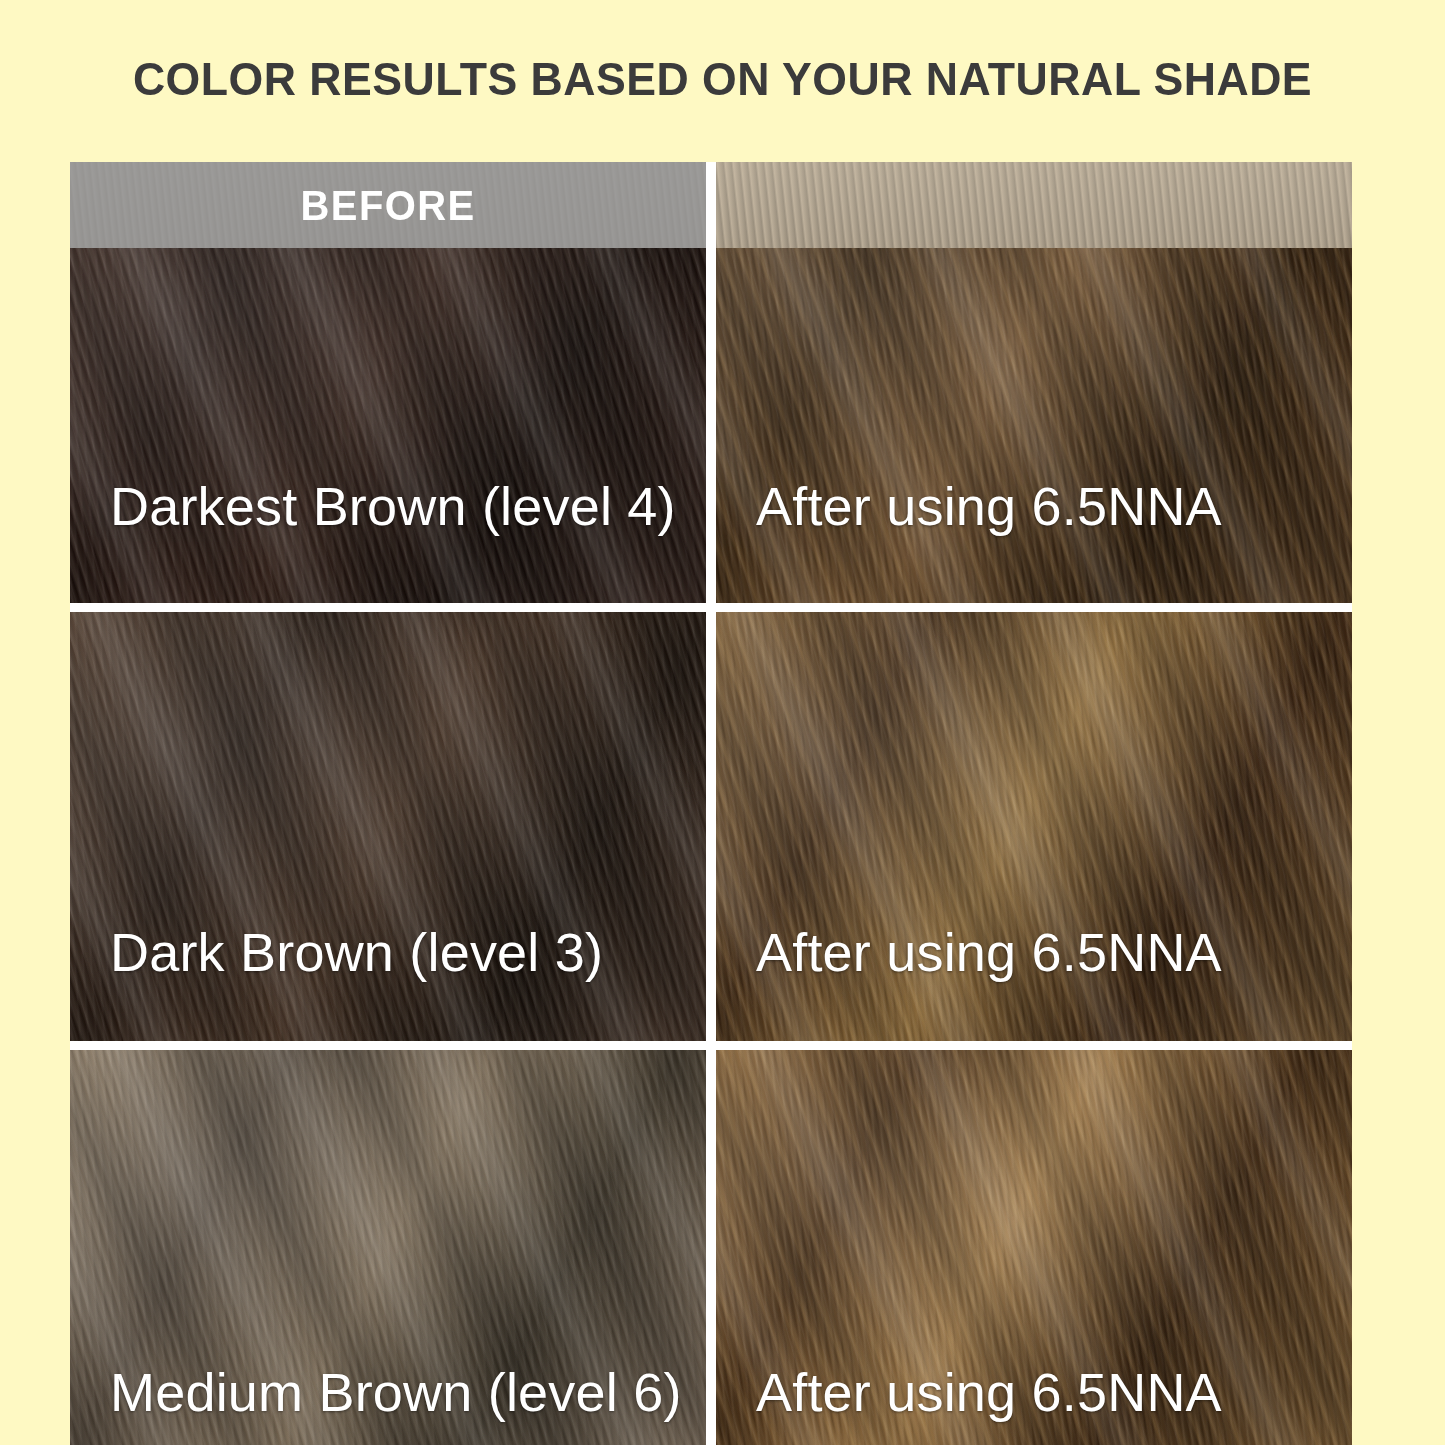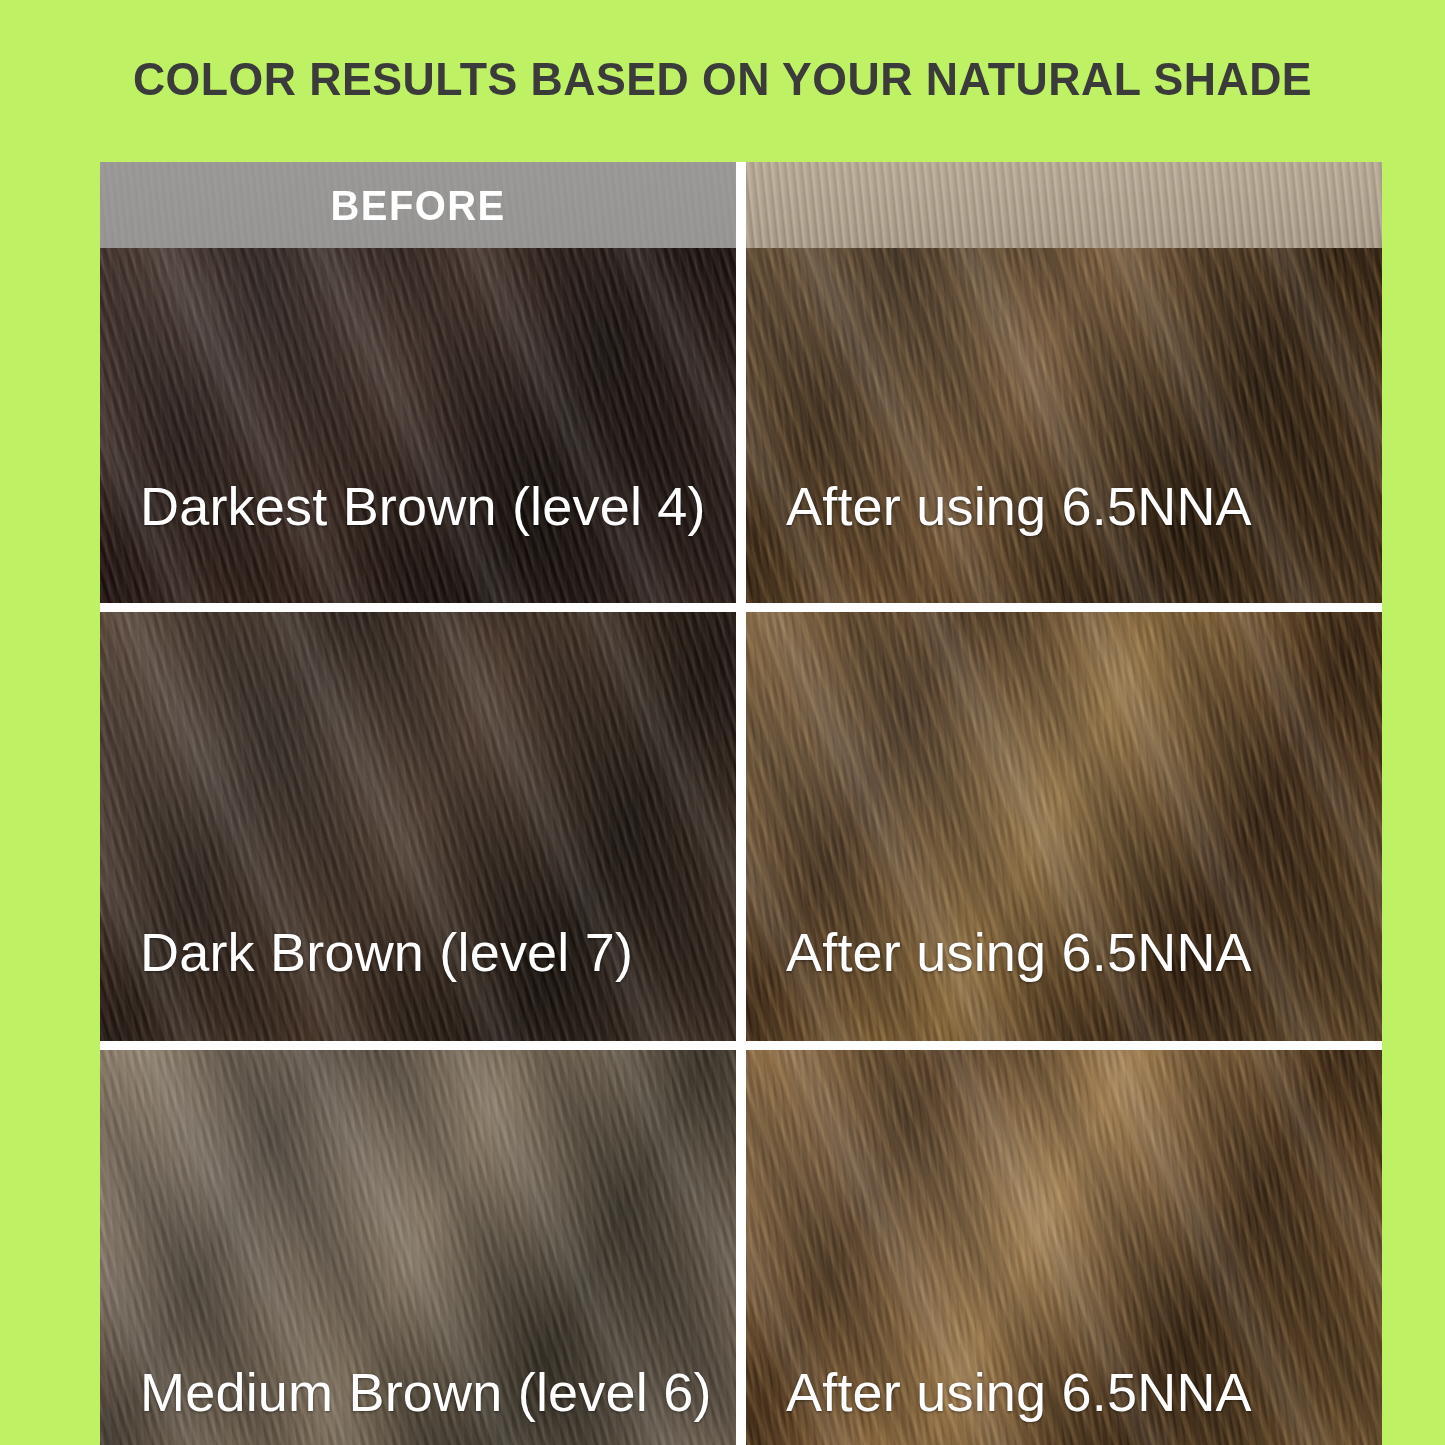--- a/index.html
+++ b/index.html
@@ -10,21 +10,21 @@
     height: 1445px;
     background: #ffffff;
     font-family: "Liberation Sans", sans-serif;
     overflow: hidden;
   }
 
   .page {
     position: relative;
     width: 1445px;
     height: 1445px;
-    background: #bef264;
+    background: #fef9c3;
   }
 
   
   .title {
     position: absolute;
     left: 0;
     top: 52px;
     width: 1445px;
     text-align: center;
     font-family: "Liberation Sans", sans-serif;
@@ -33,21 +33,21 @@
     letter-spacing: 0.5px;
     color: #3b3b3b;
     white-space: nowrap;
     transform: scaleX(0.97);
     transform-origin: center center;
   }
 
   
   .grid {
     position: absolute;
-    left: 100px;
+    left: 70px;
     top: 162px;
     width: 1282px;
     height: 1283px;
     display: grid;
     grid-template-columns: 636px 10px 636px;
     grid-template-rows: 441px 9px 429px 9px 395px;
     background: #ffffff;
   }
 
   .divider-v { background: #ffffff; }
@@ -240,21 +240,21 @@
       <div class="caption row1">After using 6.5NNA</div>
     </div>
 
     <div class="divider-h"></div>
     <div class="divider-h"></div>
     <div class="divider-h"></div>
 
     <div class="cell">
       <div class="hair tone-b2"></div>
       <div class="glint-cool"></div>
-      <div class="caption row2">Dark Brown (level 7)</div>
+      <div class="caption row2">Dark Brown (level 3)</div>
     </div>
 
     <div class="divider-v"></div>
 
     <div class="cell">
       <div class="hair tone-a2"></div>
       <div class="glint"></div>
       <div class="caption row2">After using 6.5NNA</div>
     </div>
 

